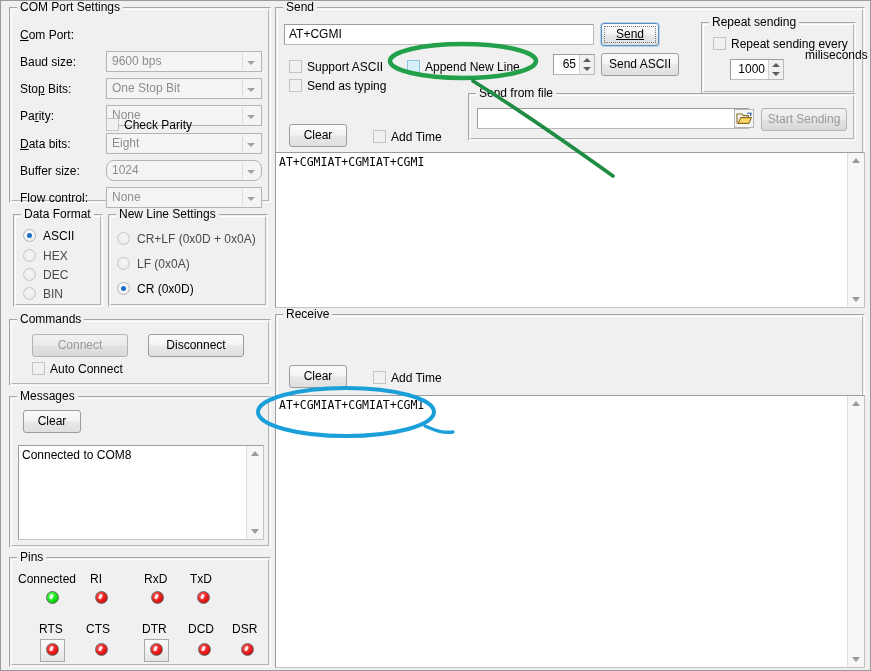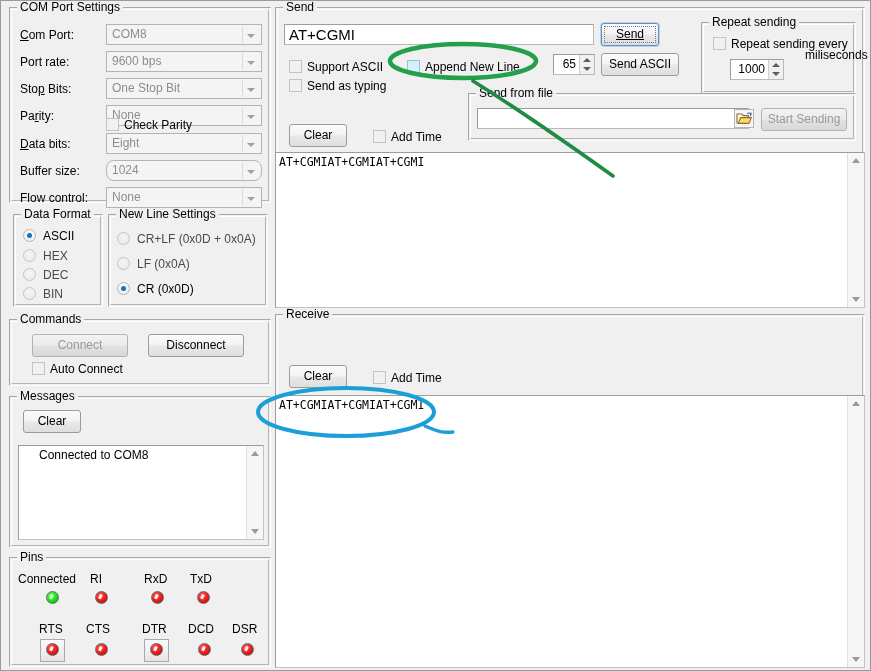--- a/index.html
+++ b/index.html
@@ -93,21 +93,21 @@
 
   
   .tbox {
     position: absolute;
     height: 21px;
     background: #fff;
     border: 1px solid #b9b9b9;
     border-top-color: #9d9d9d;
     border-left-color: #9d9d9d;
     box-sizing: border-box;
-    font-size: 15px;
+    font-size: 12px;
     line-height: 19px;
     padding-left: 4px;
     color: #000;
     white-space: nowrap;
     overflow: hidden;
   }
 
   
   .btn {
     position: absolute;
@@ -251,21 +251,20 @@
     font-family: "DejaVu Sans Mono", "Liberation Mono", monospace;
     font-size: 11.5px;
     line-height: 15px;
     color: #000;
     white-space: pre-wrap;
     word-break: break-all;
   }
   .area .content.sans {
     font-family: "Liberation Sans", sans-serif;
     font-size: 12px;
-    margin-left: 17px;
   }
   .sbar {
     position: absolute;
     right: 0; top: 0; bottom: 0;
     width: 16px;
     background: #f6f6f6;
     border-left: 1px solid #e0e0e0;
   }
   .sbar .tri {
     position: absolute;
@@ -332,26 +331,22 @@
 </style>
 </head>
 <body>
 
 <div class="app">
 
   <div class="group" style="left:8px; top:6px; width:262px; height:196px;">
     <div class="gtitle">COM Port Settings</div>
     <div class="ginner">
       <div class="lbl" style="left:10px; top:20px;"><u>C</u>om Port:</div>
-      <div class="combo" style="left:96px; top:16px; width:156px;">
-        <span>COM8</span>
-        <span class="arrow"></span>
-      </div>
-
-      <div class="lbl" style="left:10px; top:47px;">Port rate:</div>
+
+      <div class="lbl" style="left:10px; top:47px;">Baud size:</div>
       <div class="combo" style="left:96px; top:43px; width:156px;">
         <span>9600 bps</span>
         <span class="arrow"></span>
       </div>
 
       <div class="lbl" style="left:10px; top:74px;">Sto<u>p</u> Bits:</div>
       <div class="combo" style="left:96px; top:70px; width:156px;">
         <span>One Stop Bit</span>
         <span class="arrow"></span>
       </div>

